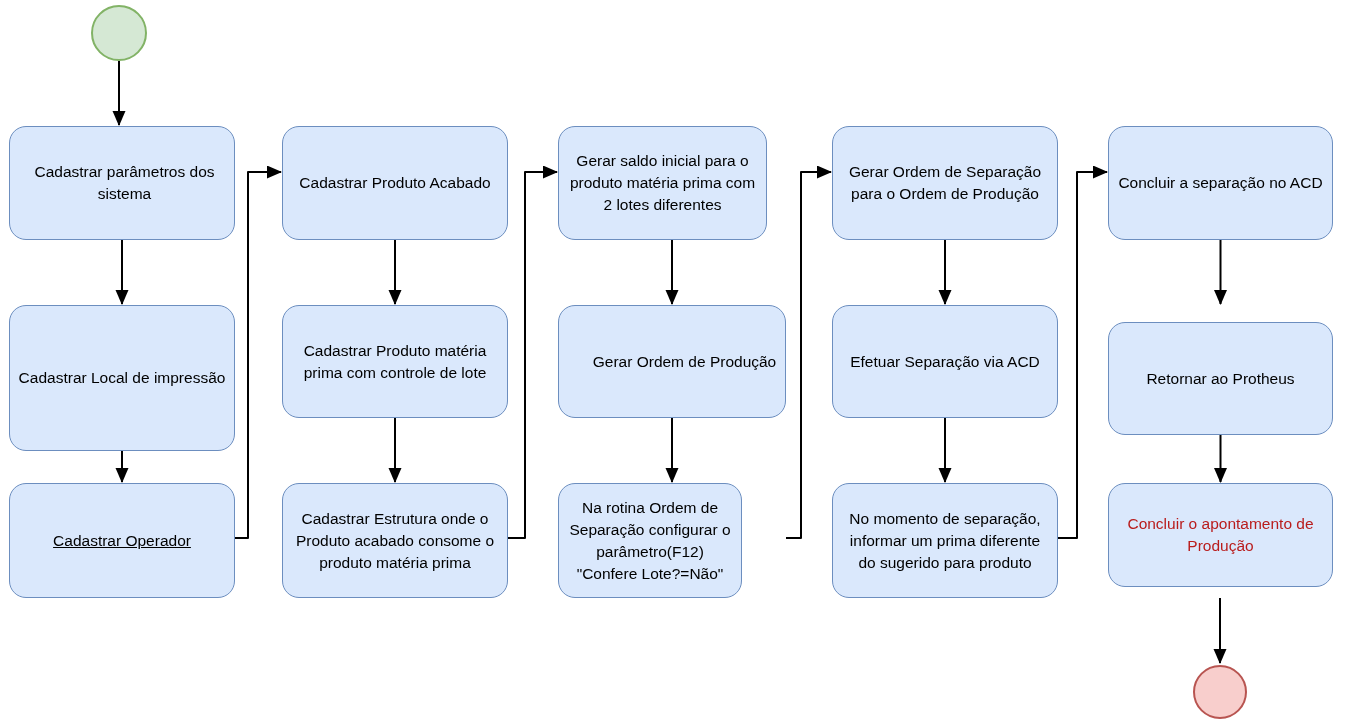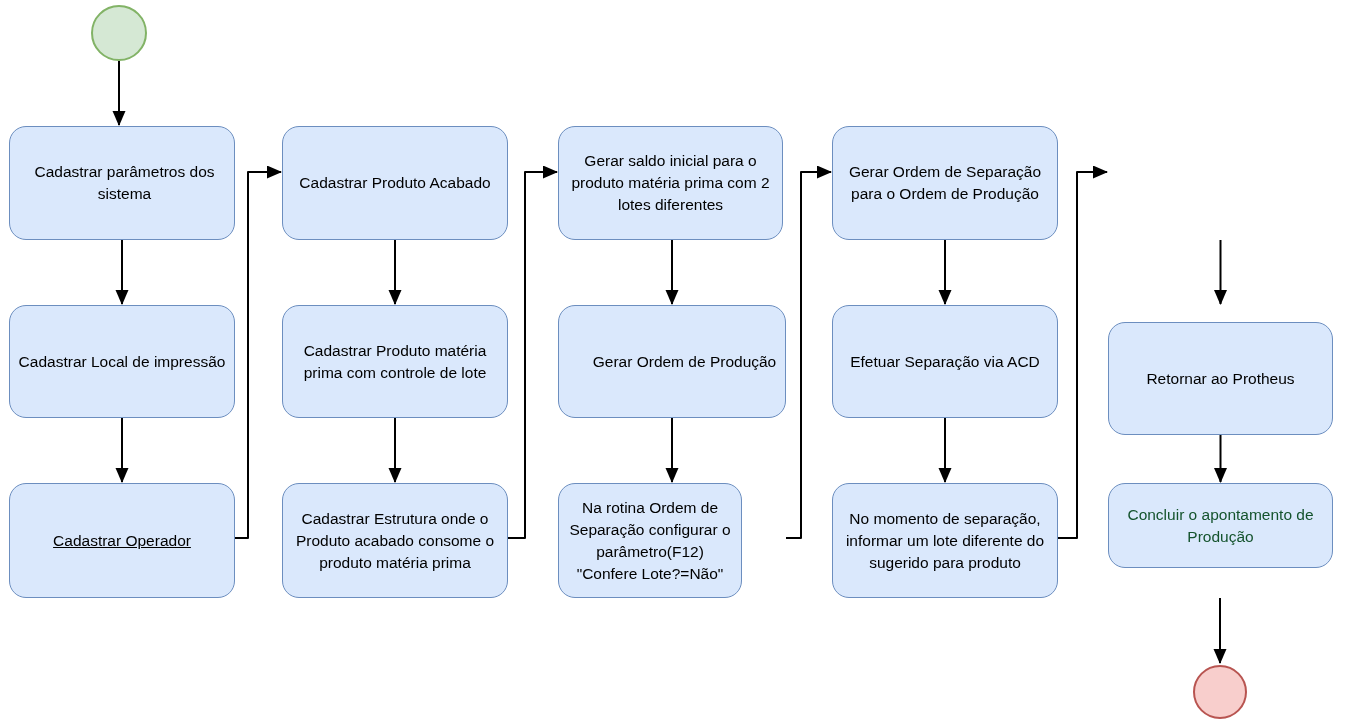--- a/index.html
+++ b/index.html
@@ -69,52 +69,55 @@
         <path d="M 1058 538 H 1077 V 172 H 1107" fill="none" stroke="#000000" stroke-width="2" stroke-linejoin="round" marker-end="url(#arrowhead)"></path>
         <path d="M 1220 598 V 663" fill="none" stroke="#000000" stroke-width="2" stroke-linejoin="round" marker-end="url(#arrowhead)"></path>
       </g>
   </svg>
 
   <div id="start-node" class="terminal" style="left: 91px; top: 5px; height: 56px; width: 56px; background: rgb(213, 232, 212); border: 2.2px solid rgb(130, 179, 102);"></div>
   <div id="end-node" class="terminal" style="left: 1193px; top: 665px; height: 54px; width: 54px; background: rgb(248, 206, 204); border: 2.2px solid rgb(184, 84, 80);"></div>
 <div class="node" style="left: 9px; top: 126px; width: 226px; height: 114px; background: rgb(218, 232, 252); border: 1.6px solid rgb(108, 142, 191); color: rgb(0, 0, 0); padding-left: 12px;">
       <span>Cadastrar parâmetros dos sistema</span>
     </div>
-    <div class="node" style="left: 9px; top: 305px; width: 226px; height: 113px; background: rgb(218, 232, 252); border: 1.6px solid rgb(108, 142, 191); color: rgb(0, 0, 0);">
+    <div class="node" style="left: 9px; top: 305px; width: 226px; height: 146px; background: rgb(218, 232, 252); border: 1.6px solid rgb(108, 142, 191); color: rgb(0, 0, 0);">
       <span>Cadastrar Local de impressão</span>
     </div>
     <div class="node" style="left: 9px; top: 483px; width: 226px; height: 115px; background: rgb(218, 232, 252); border: 1.6px solid rgb(108, 142, 191); color: rgb(0, 0, 0); text-decoration: underline;">
       <span>Cadastrar Operador</span>
     </div>
     <div class="node" style="left: 282px; top: 126px; width: 226px; height: 114px; background: rgb(218, 232, 252); border: 1.6px solid rgb(108, 142, 191); color: rgb(0, 0, 0);">
       <span>Cadastrar Produto Acabado</span>
     </div>
     <div class="node" style="left: 282px; top: 305px; width: 226px; height: 113px; background: rgb(218, 232, 252); border: 1.6px solid rgb(108, 142, 191); color: rgb(0, 0, 0);">
       <span>Cadastrar Produto matéria prima com controle de lote</span>
     </div>
     <div class="node" style="left: 282px; top: 483px; width: 226px; height: 115px; background: rgb(218, 232, 252); border: 1.6px solid rgb(108, 142, 191); color: rgb(0, 0, 0); align-items: center;">
       <span>Cadastrar Estrutura onde o Produto acabado consome o produto matéria prima</span>
     </div>
-    <div class="node" style="left: 558px; top: 126px; width: 225px; height: 114px; background: rgb(218, 232, 252); border: 1.6px solid rgb(108, 142, 191); color: rgb(0, 0, 0);">
+    <div class="node" style="left: 558px; top: 126px; width: 209px; height: 114px; background: rgb(218, 232, 252); border: 1.6px solid rgb(108, 142, 191); color: rgb(0, 0, 0);">
       <span>Gerar saldo inicial para o produto matéria prima com 2 lotes diferentes</span>
     </div>
     <div class="node" style="left: 558px; top: 305px; width: 228px; height: 113px; background: rgb(218, 232, 252); border: 1.6px solid rgb(108, 142, 191); color: rgb(0, 0, 0); padding-left: 32px;">
       <span>Gerar Ordem de Produção</span>
     </div>
     <div class="node" style="left: 558px; top: 483px; width: 184px; height: 115px; background: rgb(218, 232, 252); border: 1.6px solid rgb(108, 142, 191); color: rgb(0, 0, 0);">
       <span>Na rotina Ordem de Separação configurar o parâmetro(F12) "Confere Lote?=Não"</span>
     </div>
     <div class="node" style="left: 832px; top: 126px; width: 226px; height: 114px; background: rgb(218, 232, 252); border: 1.6px solid rgb(108, 142, 191); color: rgb(0, 0, 0);">
       <span>Gerar Ordem de Separação para o Ordem de Produção</span>
     </div>
     <div class="node" style="left: 832px; top: 305px; width: 226px; height: 113px; background: rgb(218, 232, 252); border: 1.6px solid rgb(108, 142, 191); color: rgb(0, 0, 0);">
       <span>Efetuar Separação via ACD</span>
     </div>
     <div class="node" style="left: 832px; top: 483px; width: 226px; height: 115px; background: rgb(218, 232, 252); border: 1.6px solid rgb(108, 142, 191); color: rgb(0, 0, 0);">
-      <span>No momento de separação, informar um lote diferente do sugerido para produto</span>
+      <span>No momento de separação, informar um prima diferente do sugerido para produto</span>
+    </div>
+    <div class="node" style="left: 1108px; top: 126px; width: 225px; height: 114px; background: rgb(218, 232, 252); border: 1.6px solid rgb(108, 142, 191); color: rgb(0, 0, 0);">
+      <span>Concluir a separação no ACD</span>
     </div>
     <div class="node" style="left: 1108px; top: 305px; width: 225px; height: 113px; background: rgb(218, 232, 252); border: 1.6px solid rgb(108, 142, 191); color: rgb(0, 0, 0); margin-top: 17px;">
       <span>Retornar ao Protheus</span>
     </div>
-    <div class="node" style="left: 1108px; top: 483px; width: 225px; height: 85px; background: rgb(218, 232, 252); border: 1.6px solid rgb(108, 142, 191); color: #14532d;">
+    <div class="node" style="left: 1108px; top: 483px; width: 225px; height: 104px; background: rgb(218, 232, 252); border: 1.6px solid rgb(108, 142, 191); color: #b91c1c;">
       <span>Concluir o apontamento de Produção</span>
     </div>
   </div>
 
 </body></html>

